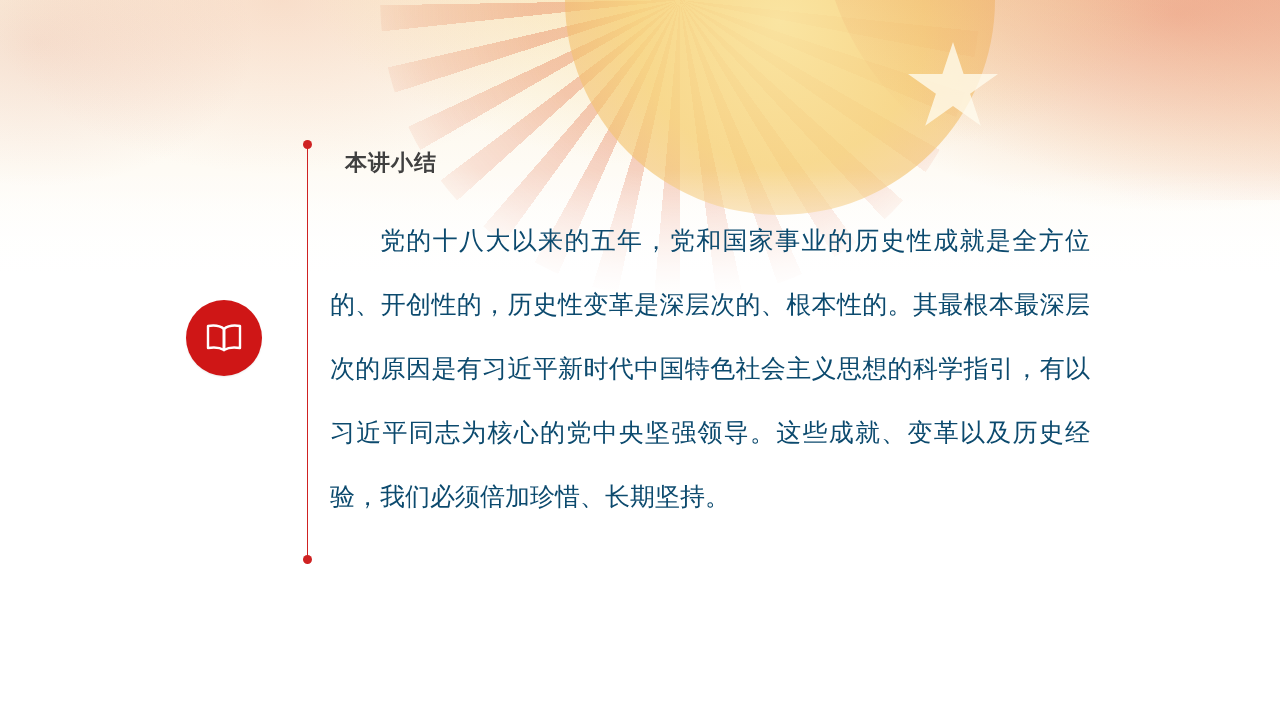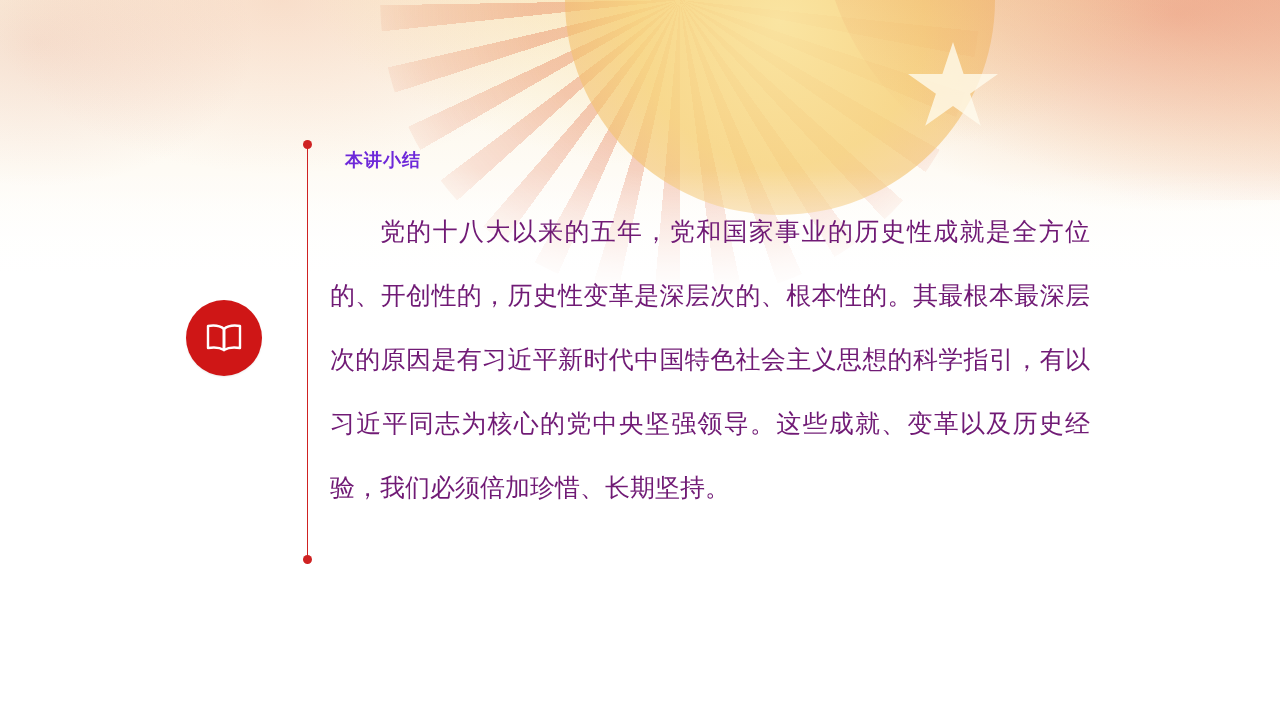--- a/index.html
+++ b/index.html
@@ -129,35 +129,35 @@
     align-items: center;
     justify-content: center;
     box-shadow: 0 1px 2px rgba(0,0,0,0.08);
   }
   .badge svg { display: block; }
 
   .title {
     position: absolute;
     left: 345px;
     top: 148px;
-    font-size: 18px;
+    font-size: 22px;
     font-weight: bold;
-    color: #6d28d9;
+    color: #404040;
     letter-spacing: 1px;
     white-space: nowrap;
   }
 
   .body-text {
     position: absolute;
     left: 330px;
-    top: 199px;
+    top: 208px;
     width: 760px;
     font-size: 25px;
     line-height: 64px;
-    color: #701a75;
+    color: #0c4a6e;
     text-indent: 2em;
     text-align: justify;
     text-justify: inter-ideograph;
   }
 </style>
 </head>
 <body>
 
 <div class="slide">
 

